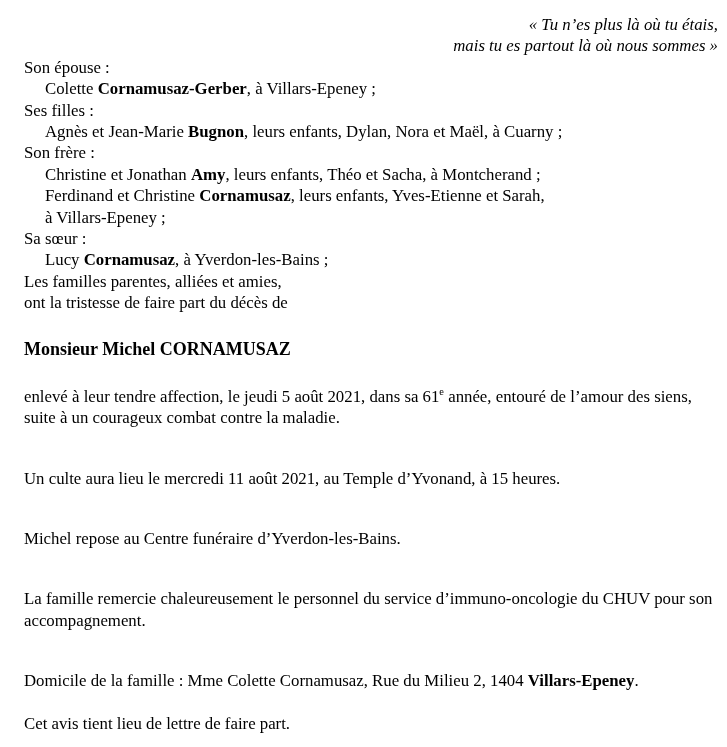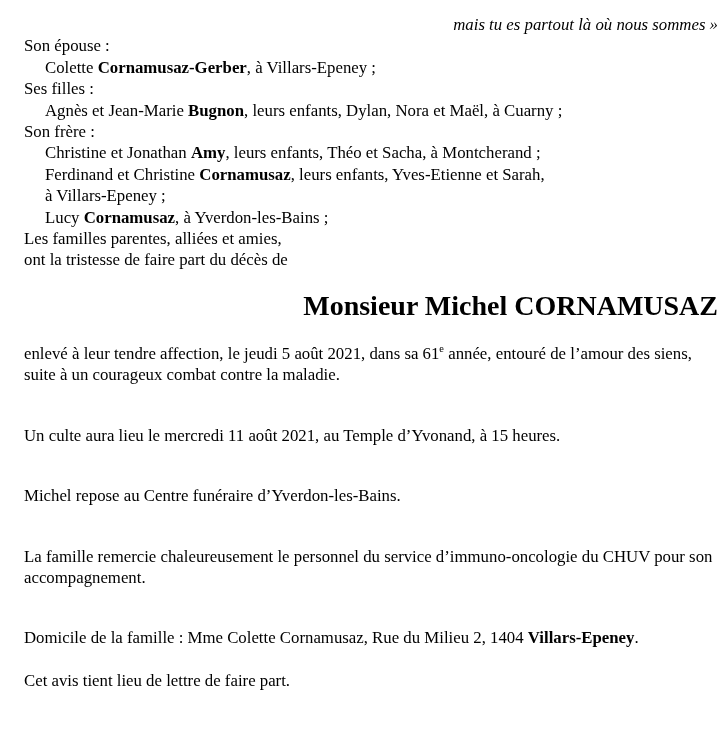--- a/index.html
+++ b/index.html
@@ -32,55 +32,57 @@
   .fline.indent {
     padding-left: 21px;
   }
   .b { font-weight: bold; }
   .sup {
     vertical-align: super;
     font-size: 0.62em;
     line-height: 0;
   }
   .title {
-    font-size: 28px;
+    font-size: 18px;
     line-height: 30px;
     font-weight: bold;
-    text-align: right;
+    text-align: left;
     margin: 20px 0 22px 0;
   }
   .para {
     margin: 39px 0 0 0;
   }
   .para:first-child {
     margin-top: 0;
   }
   .closing {
     text-align: left;
     margin-top: 21.4px;
   }
 </style>
 </head>
 <body>
 
 <div class="page">
 
   <div class="epigraph">
+    <div>« Tu n’es plus là où tu étais,</div>
     <div>mais tu es partout là où nous sommes »</div>
   </div>
 
   <div class="family" id="family-list">
       <div class="fline"><span class="">Son épouse :</span></div>
       <div class="fline indent"><span class="">Colette </span><span class="b ">Cornamusaz-Gerber</span><span class="">, à Villars-Epeney ;</span></div>
       <div class="fline"><span class="">Ses filles :</span></div>
       <div class="fline indent"><span class="">Agnès et Jean-Marie </span><span class="b ">Bugnon</span><span class="">, leurs enfants, Dylan, Nora et Maël, à Cuarny ;</span></div>
       <div class="fline"><span class="">Son frère :</span></div>
       <div class="fline indent"><span class="">Christine et Jonathan </span><span class="b ">Amy</span><span class="">, leurs enfants, Théo et Sacha, à Montcherand ;</span></div>
       <div class="fline indent"><span class="">Ferdinand et Christine </span><span class="b ">Cornamusaz</span><span class="">, leurs enfants, Yves-Etienne et Sarah,</span></div>
       <div class="fline indent"><span class="">à Villars-Epeney ;</span></div>
+      <div class="fline"><span class="">Sa sœur :</span></div>
       <div class="fline indent"><span class="">Lucy </span><span class="b ">Cornamusaz</span><span class="">, à Yverdon-les-Bains ;</span></div>
       <div class="fline"><span class="">Les familles parentes, alliées et amies,</span></div>
       <div class="fline"><span class="">ont la tristesse de faire part du décès de</span></div>
     </div>
 
   <h1 class="title">Monsieur Michel CORNAMUSAZ</h1>
 
   <div id="paragraphs">
       <p class="para"><span class="">enlevé à leur tendre affection, le jeudi 5 août 2021, dans sa 61</span><span class="sup">e</span><span class=""> année, entouré de l’amour des siens, suite à un courageux combat contre la maladie.</span></p>
       <p class="para"><span class="">Un culte aura lieu le mercredi 11 août 2021, au Temple d’Yvonand, à 15 heures.</span></p>

